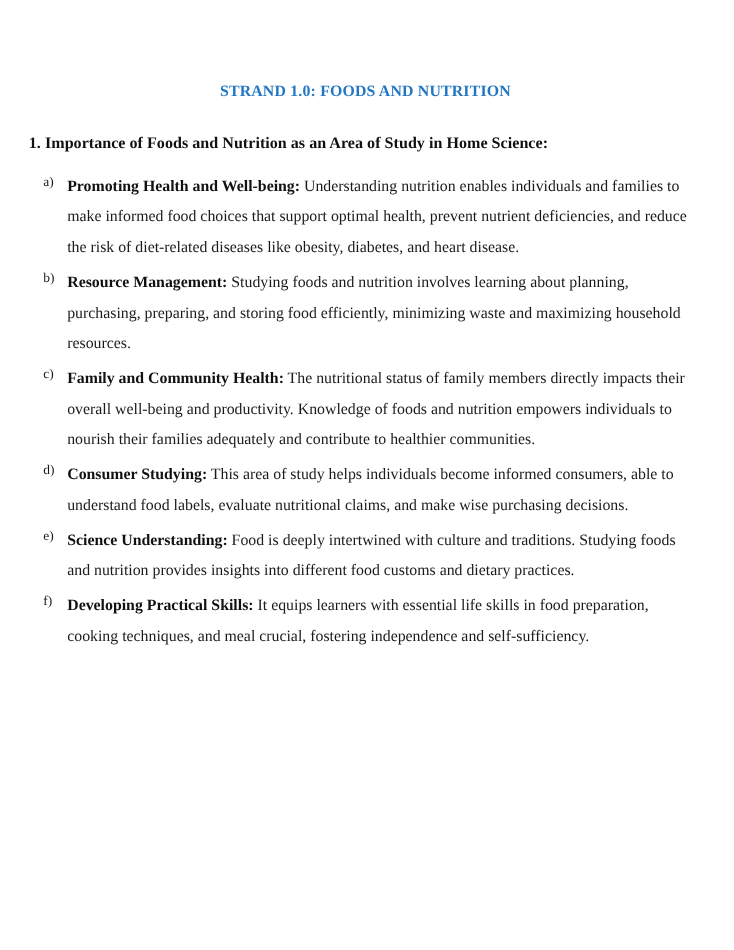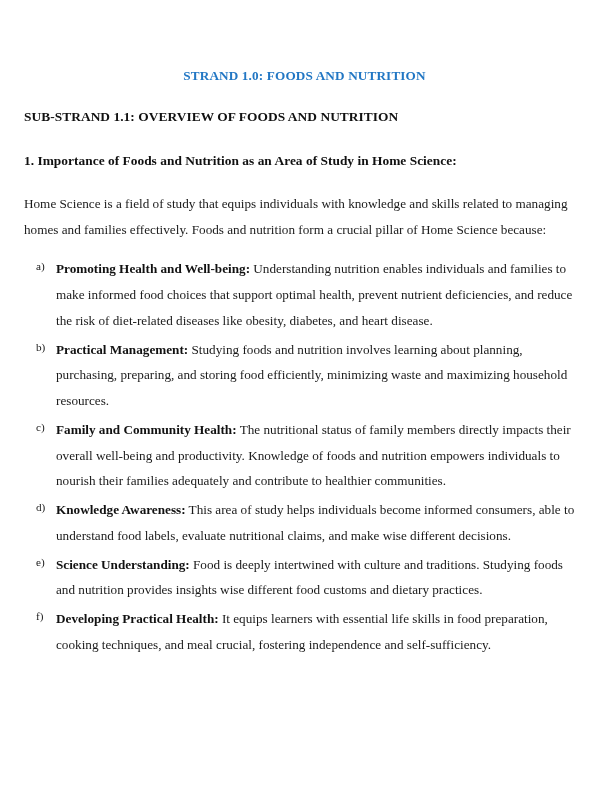--- a/index.html
+++ b/index.html
@@ -91,40 +91,38 @@
     font-weight: normal;
   }
 </style>
 </head>
 <body>
 
 <div class="page">
 
   <h1 class="strand-title" style="color: rgb(34, 119, 196);">STRAND 1.0: FOODS AND NUTRITION</h1>
 
-  <h2 class="substrand-title">SUB-STRAND 1.1: OVERVIEW OF FOODS AND NUTRITION</h2>
 
   <h3 class="section-heading">1. Importance of Foods and Nutrition as an Area of Study in Home Science:</h3>
 
-  <p class="intro-para">Home Science is a field of study that equips individuals with knowledge and skills related to managing homes and families effectively. Foods and nutrition form a crucial pillar of Home Science because:</p>
 
   <ol class="alpha-list">
     <li>
       <span class="marker">a)</span><span class="li-term">Promoting Health and Well-being:</span><span class="li-desc"> Understanding nutrition enables individuals and families to make informed food choices that support optimal health, prevent nutrient deficiencies, and reduce the risk of diet-related diseases like obesity, diabetes, and heart disease.</span>
     </li>
     <li>
-      <span class="marker">b)</span><span class="li-term">Practical Management:</span><span class="li-desc"> Studying foods and nutrition involves learning about planning, purchasing, preparing, and storing food efficiently, minimizing waste and maximizing household resources.</span>
+      <span class="marker">b)</span><span class="li-term">Resource Management:</span><span class="li-desc"> Studying foods and nutrition involves learning about planning, purchasing, preparing, and storing food efficiently, minimizing waste and maximizing household resources.</span>
     </li>
     <li>
       <span class="marker">c)</span><span class="li-term">Family and Community Health:</span><span class="li-desc"> The nutritional status of family members directly impacts their overall well-being and productivity. Knowledge of foods and nutrition empowers individuals to nourish their families adequately and contribute to healthier communities.</span>
     </li>
     <li>
-      <span class="marker">d)</span><span class="li-term">Knowledge Awareness:</span><span class="li-desc"> This area of study helps individuals become informed consumers, able to understand food labels, evaluate nutritional claims, and make wise different decisions.</span>
+      <span class="marker">d)</span><span class="li-term">Consumer Studying:</span><span class="li-desc"> This area of study helps individuals become informed consumers, able to understand food labels, evaluate nutritional claims, and make wise purchasing decisions.</span>
     </li>
     <li>
-      <span class="marker">e)</span><span class="li-term">Science Understanding:</span><span class="li-desc"> Food is deeply intertwined with culture and traditions. Studying foods and nutrition provides insights wise different food customs and dietary practices.</span>
+      <span class="marker">e)</span><span class="li-term">Science Understanding:</span><span class="li-desc"> Food is deeply intertwined with culture and traditions. Studying foods and nutrition provides insights into different food customs and dietary practices.</span>
     </li>
     <li>
-      <span class="marker">f)</span><span class="li-term">Developing Practical Health:</span><span class="li-desc"> It equips learners with essential life skills in food preparation, cooking techniques, and meal crucial, fostering independence and self-sufficiency.</span>
+      <span class="marker">f)</span><span class="li-term">Developing Practical Skills:</span><span class="li-desc"> It equips learners with essential life skills in food preparation, cooking techniques, and meal crucial, fostering independence and self-sufficiency.</span>
     </li>
   </ol>
 
 </div>
 
 </body></html>

